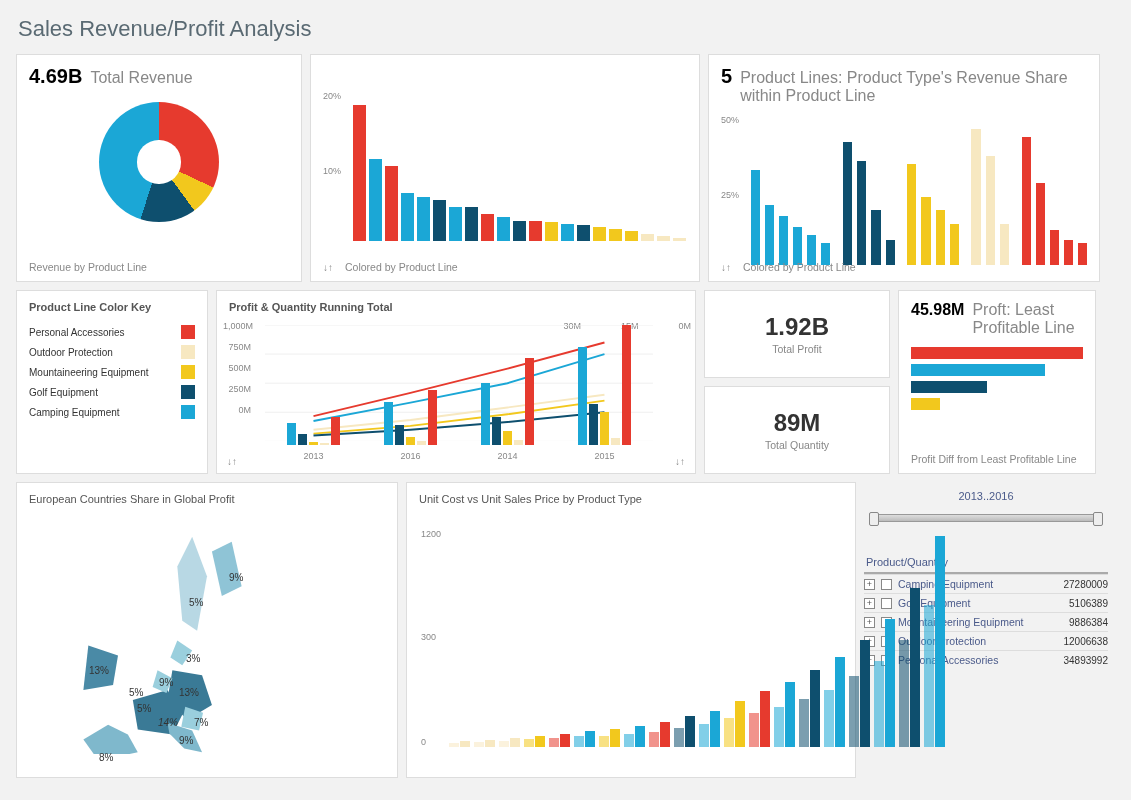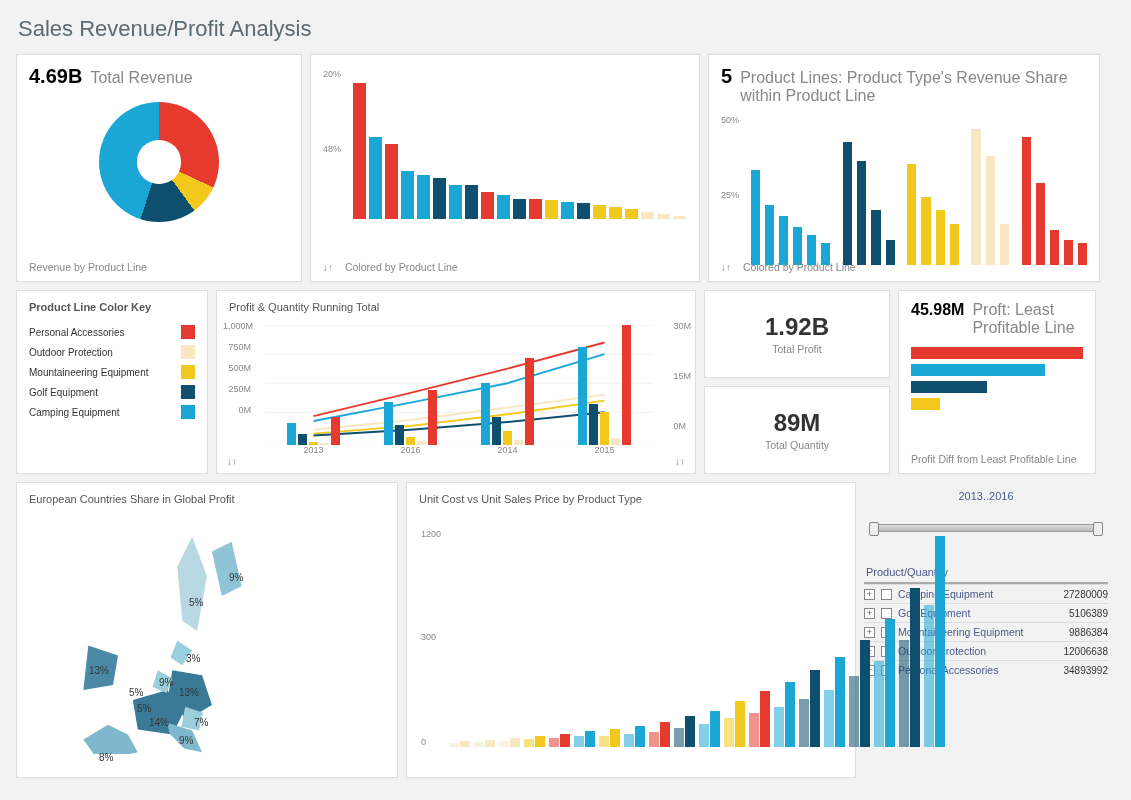--- a/index.html
+++ b/index.html
@@ -46,21 +46,21 @@
       #0e4f6e 40% 55%,
       #1ba7d6 55% 100%
     );
     position: relative;
   }
   .donut::after {
     content: ""; position: absolute; inset: 32%; background: #fff; border-radius: 50%;
   }
 
   
-  .bars { display: flex; align-items: flex-end; gap: 3px; height: 150px; margin-top: 4px; margin-left: 30px; position: relative; }
+  .bars { display: flex; align-items: flex-end; gap: 3px; height: 150px; margin-top: 26px; margin-left: 30px; position: relative; }
   .bars .bar { width: 13px; }
   .bars3 { display: flex; align-items: flex-end; gap: 5px; height: 150px; margin-top: 10px; margin-left: 30px; position: relative;}
   .bars3 .bar { width: 13px; }
   .ylab { position:absolute; left:-30px; font-size:9px; color:#888; }
 
   
   .red { background:#e63a2e; }
   .cream { background:#f7e8c1; }
   .yellow { background:#f2c81d; }
   .darkblue { background:#0e4f6e; }
@@ -79,43 +79,43 @@
 
   .big-num { font-size: 24px; font-weight: bold; }
   .big-sub { font-size: 10.5px; color:#888; margin-top:2px;}
 
   
   .combo-wrap { position:relative; height:120px; margin:10px 30px 0 36px; }
   .combo-bars { position:absolute; inset:0; display:flex; align-items:flex-end; justify-content:space-around;}
   .combo-group { display:flex; gap:2px; align-items:flex-end; }
   .combo-group .bar { width:9px; }
   .combo-lines { position:absolute; inset:0; }
-  .combo-x { display:flex; justify-content:space-around; font-size:9px; color:#888; margin:0 30px 0 36px;text-align:right;}
+  .combo-x { display:flex; justify-content:space-around; font-size:9px; color:#888; margin:6px 30px 0 36px;text-align:right;}
   .combo-yl { position:absolute; left:6px; top:30px; font-size:9px; color:#888; display:flex; flex-direction:column; gap:11px; text-align:right; width:28px;}
-  .combo-yr { position:absolute; right:4px; top:30px; font-size:9px; color:#888; display:flex; flex-direction:column; gap:40px; text-align:left;}
+  .combo-yr { position:absolute; right:4px; top:30px; font-size:9px; color:#888; display:flex; flex-direction:row; gap:40px; text-align:left;}
 
   
   .hbar { height:12px; margin:5px 0; }
 
   
   .r3a { width: 382px; height: 296px; }
   .r3b { width: 450px; height: 296px; }
   .r3c { width: 244px; display:flex; flex-direction:column; gap:30px; }
 
   .map-area { position:relative; width:100%; height:240px; }
   .map-svg { position:absolute; inset:0; }
   .map-label { position:absolute; font-size:10px; color:#333; }
 
   .ucpb { display:flex; align-items:flex-end; gap:4px; height:230px; margin:12px 0 0 30px; position:relative;}
   .ucpb .bar { width:10px; }
   .ucpb-yl { position:absolute; left:-28px; font-size:9px; color:#888;}
 
   
   .slider-box { padding: 8px 4px 4px; text-align:center;}
-  .slider-lbl { font-size:11px; color:#4a5a8a; margin-bottom:22px;}
+  .slider-lbl { font-size:11px; color:#4a5a8a; margin-bottom:12px;}
   .slider-track { position:relative; height:8px; background: linear-gradient(#ddd,#bbb); border-radius:3px; margin:0 4px; border:1px solid #999;}
   .slider-handle { position:absolute; top:-3px; width:10px; height:14px; background:#eee; border:1px solid #888; border-radius:2px;}
 
   
   .tree-title { font-size:11px; color:#4a5a8a; margin:0 0 4px 2px;}
   .tree-row { display:flex; align-items:center; gap:6px; font-size:10.5px; color:#4a5a8a; padding:3px 0; border-top:1px solid #ddd;}
   .tree-rows { border-top: 2px solid #aaa; }
   .tree-row .plus { width:11px;height:11px; border:1px solid #888; font-size:9px; line-height:9px; text-align:center; background:#fff; color:#555;}
   .tree-row .cb { width:11px; height:11px; border:1px solid #888; background:#fff;}
   .tree-row .nm { flex:1; }
@@ -135,21 +135,21 @@
         <span class="kpi-val">4.69B</span>
         <span class="kpi-sub">Total Revenue</span>
       </div>
       <div class="donut"></div>
       <div class="footer-label">Revenue by Product Line</div>
     </div>
 
     <div class="card c2">
       <div class="bars" id="bars21">
         <span class="ylab" style="top:0">20%</span>
-        <span class="ylab" style="top:75px">48%</span>
+        <span class="ylab" style="top:75px">10%</span>
       <div class="bar red" style="height: 136.364px;"></div>
           <div class="bar blue" style="height: 81.8182px;"></div>
           <div class="bar red" style="height: 75px;"></div>
           <div class="bar blue" style="height: 47.7273px;"></div>
           <div class="bar blue" style="height: 44.3182px;"></div>
           <div class="bar darkblue" style="height: 40.9091px;"></div>
           <div class="bar blue" style="height: 34.0909px;"></div>
           <div class="bar darkblue" style="height: 34.0909px;"></div>
           <div class="bar red" style="height: 27.2727px;"></div>
           <div class="bar blue" style="height: 23.8636px;"></div>
@@ -230,21 +230,21 @@
             <span class="swatch" style="background:#0e4f6e"></span>
           </div>
           <div class="legend-row">
             <span>Camping Equipment</span>
             <span class="swatch" style="background:#1ba7d6"></span>
           </div>
         </div>
     </div>
 
     <div class="card r2b">
-      <div class="key-title" style="font-weight:normal">Profit &amp; Quantity Running Total</div>
+      <div class="key-title" style="font-weight:bold">Profit &amp; Quantity Running Total</div>
       <div class="combo-yl">
         <span>1,000M</span>
         <span>750M</span>
         <span>500M</span>
         <span>250M</span>
         <span>0M</span>
       </div>
       <div class="combo-yr">
         <span>30M</span>
         <span>15M</span>
@@ -350,21 +350,21 @@
         </svg>
         <div id="map-labels">
             <span class="map-label" style="left: 200px; top: 55px;">9%</span>
             <span class="map-label" style="left: 160px; top: 80px;">5%</span>
             <span class="map-label" style="left: 157px; top: 136px;">3%</span>
             <span class="map-label" style="left: 60px; top: 148px;">13%</span>
             <span class="map-label" style="left: 130px; top: 160px;">9%</span>
             <span class="map-label" style="left: 100px; top: 170px;">5%</span>
             <span class="map-label" style="left: 150px; top: 170px;">13%</span>
             <span class="map-label" style="left: 108px; top: 186px;">5%</span>
-            <span class="map-label" style="left: 120px; top: 200px;">14%</span>
+            <span class="map-label" style="left: 129px; top: 200px; font-style: italic;">14%</span>
             <span class="map-label" style="left: 165px; top: 200px;">7%</span>
             <span class="map-label" style="left: 150px; top: 218px;">9%</span>
             <span class="map-label" style="left: 70px; top: 235px;">8%</span>
           </div>
       </div>
     </div>
 
     <div class="card r3b">
       <div class="key-title" style="font-weight:normal">Unit Cost vs Unit Sales Price by Product Type</div>
       <div class="ucpb" id="ucpb">

